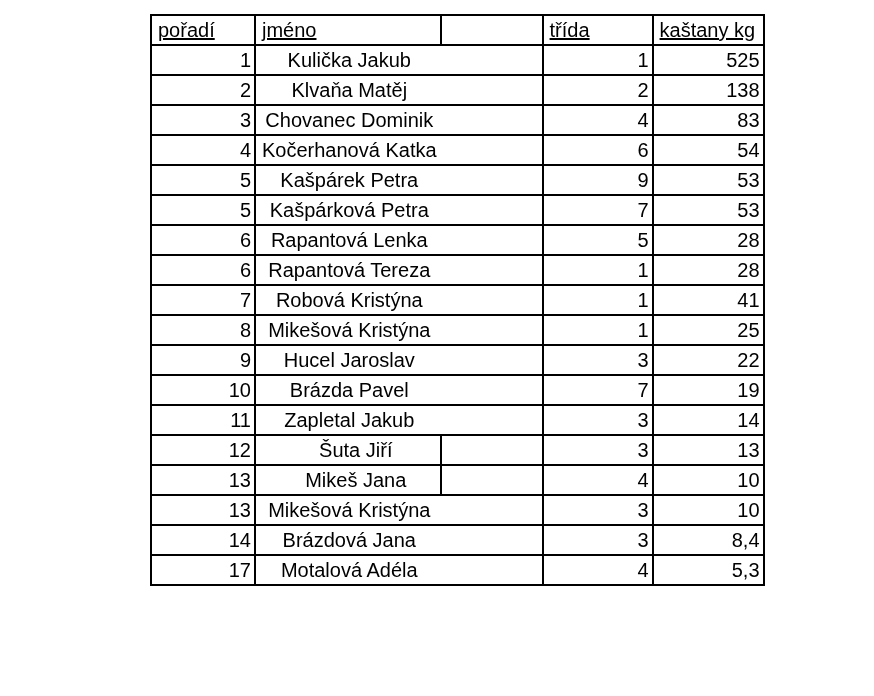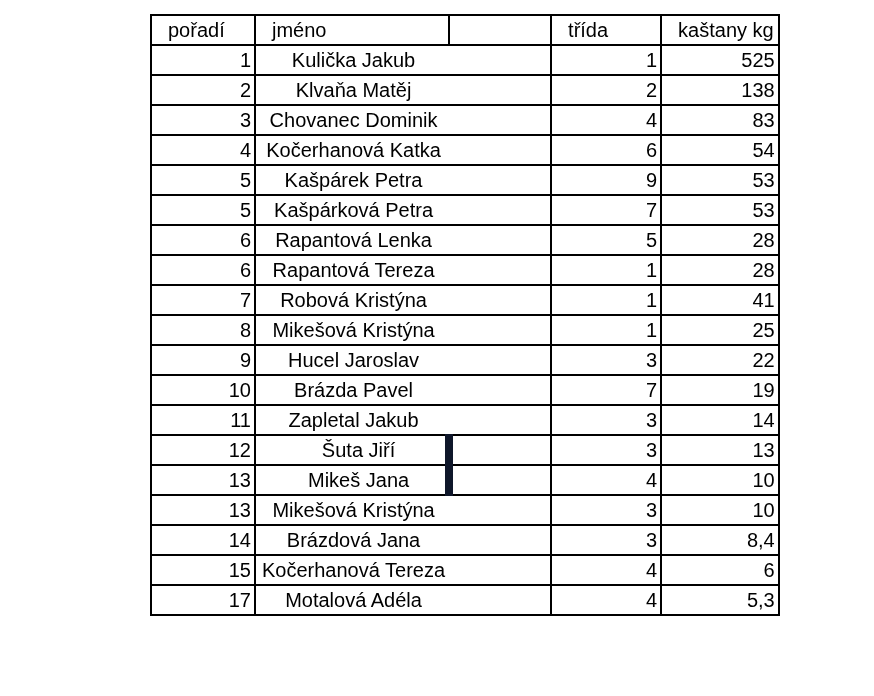--- a/index.html
+++ b/index.html
@@ -26,27 +26,27 @@
     border: 2px solid #000000;
     height: 28px;
     font-size: 20px;
     font-weight: 400;
     line-height: 28px;
     vertical-align: middle;
     white-space: nowrap;
     overflow: visible;
     padding: 0 4px;
   }
-  th { text-align: left; padding-left: 16px; }
+  th { text-align: left; padding-left: 6px; text-decoration: underline; }
   td.num { text-align: right; padding-right: 3px; }
   td.name { text-align: center; padding-left: 6px; }
   
   tbody td.cb-cell { border-right: none; }
   tbody td.cc-cell { border-left: none; }
-  tbody tr.split td.cb-cell { border-right: 8px solid #0f172a; padding-left: 20px; }
+  tbody tr.split td.cb-cell { border-right: 1px solid #0f172a; padding-left: 20px; }
   tbody tr.split td.cc-cell { border-left: 2px solid #000000; }
 </style>
 </head>
 <body>
 
 <div class="page">
   <table class="grid">
     <colgroup>
       <col class="ca">
         <col class="cb">
@@ -177,27 +177,20 @@
           <td class="num ce-cell">10</td>
         </tr>
         <tr>
           <td class="num ca-cell">14</td>
           <td class="name cb-cell">Brázdová Jana</td>
           <td class="cc-cell"></td>
           <td class="num cd-cell">3</td>
           <td class="num ce-cell">8,4</td>
         </tr>
         <tr>
-          <td class="num ca-cell">15</td>
-          <td class="name cb-cell">Kočerhanová Tereza</td>
-          <td class="cc-cell"></td>
-          <td class="num cd-cell">4</td>
-          <td class="num ce-cell">6</td>
-        </tr>
-        <tr>
           <td class="num ca-cell">17</td>
           <td class="name cb-cell">Motalová Adéla</td>
           <td class="cc-cell"></td>
           <td class="num cd-cell">4</td>
           <td class="num ce-cell">5,3</td>
         </tr>
       </tbody>
   </table>
 </div>
 

